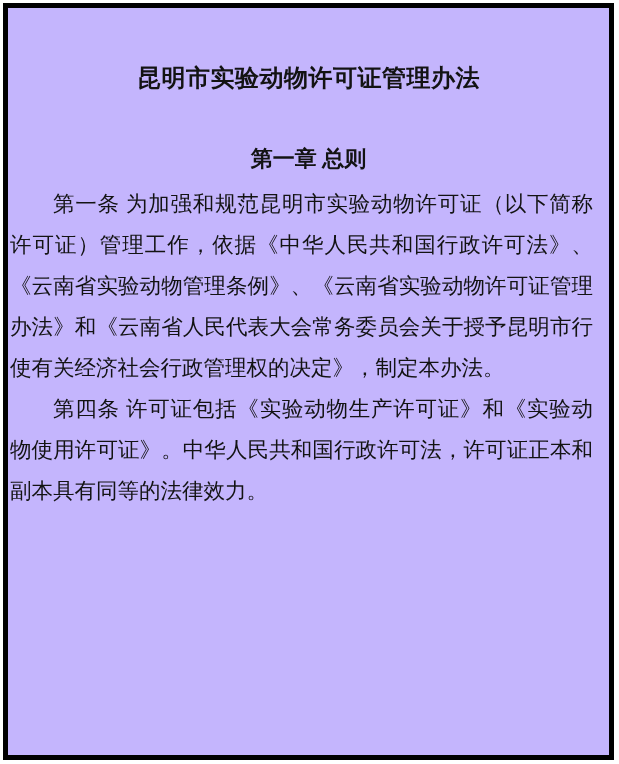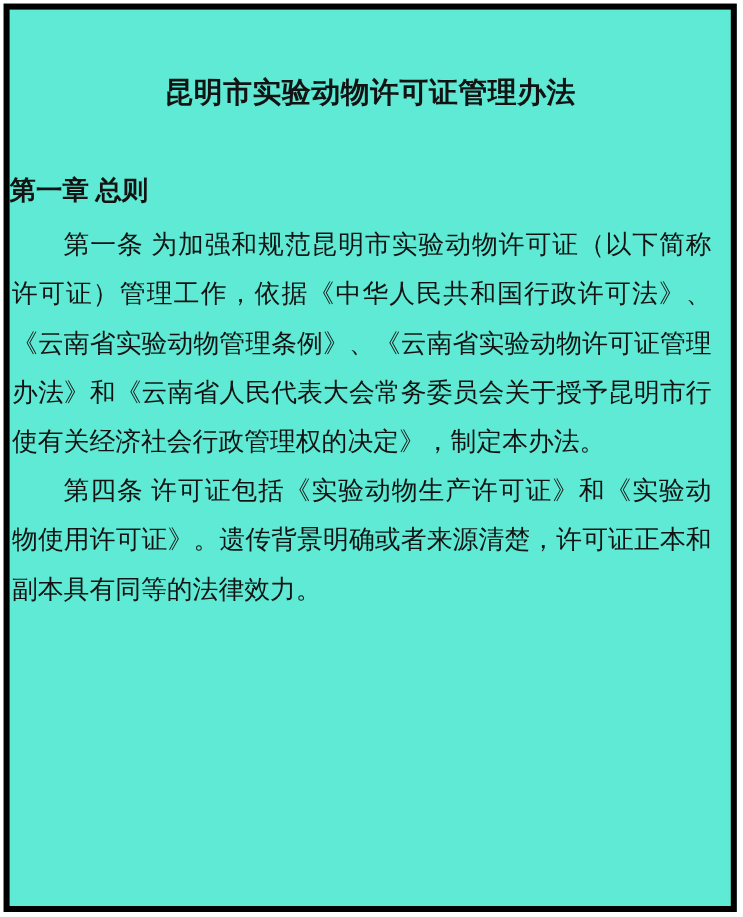--- a/index.html
+++ b/index.html
@@ -11,35 +11,36 @@
     overflow: hidden;
   }
   .page {
     position: absolute;
     left: 3px;
     top: 3px;
     width: 611px;
     height: 757px;
     box-sizing: border-box;
     border: 5px solid #000000;
-    background: #5eead4;
+    background: #c4b5fd;
     color: #131313;
     font-family: "Liberation Serif", "DejaVu Serif", serif;
     overflow: hidden;
   }
   .doc-title {
     margin: 56px 0 0 0;
     text-align: center;
     font-size: 24px;
     line-height: 29px;
     font-weight: bold;
     letter-spacing: 0.5px;
   }
   .chapter-heading {
     margin: 54px 0 0 0;
+    text-align: center;
     font-size: 22px;
     line-height: 24px;
     font-weight: bold;
   }
   .doc-body {
     margin-top: 13px;
     padding: 0 16px 0 2px;
     font-size: 21.5px;
     line-height: 41px;
     text-align: justify;
@@ -53,15 +54,15 @@
 </head>
 <body>
 
 <div class="page">
   <h1 class="doc-title">昆明市实验动物许可证管理办法</h1>
 
   <h2 class="chapter-heading">第一章 总则</h2>
 
   <div class="doc-body">
     <p>第一条 为加强和规范昆明市实验动物许可证（以下简称许可证）管理工作，依据《中华人民共和国行政许可法》、《云南省实验动物管理条例》、《云南省实验动物许可证管理办法》和《云南省人民代表大会常务委员会关于授予昆明市行使有关经济社会行政管理权的决定》，制定本办法。</p>
-    <p>第四条 许可证包括《实验动物生产许可证》和《实验动物使用许可证》。遗传背景明确或者来源清楚，许可证正本和副本具有同等的法律效力。</p>
+    <p>第四条 许可证包括《实验动物生产许可证》和《实验动物使用许可证》。中华人民共和国行政许可法，许可证正本和副本具有同等的法律效力。</p>
   </div>
 </div>
 
 </body></html>

